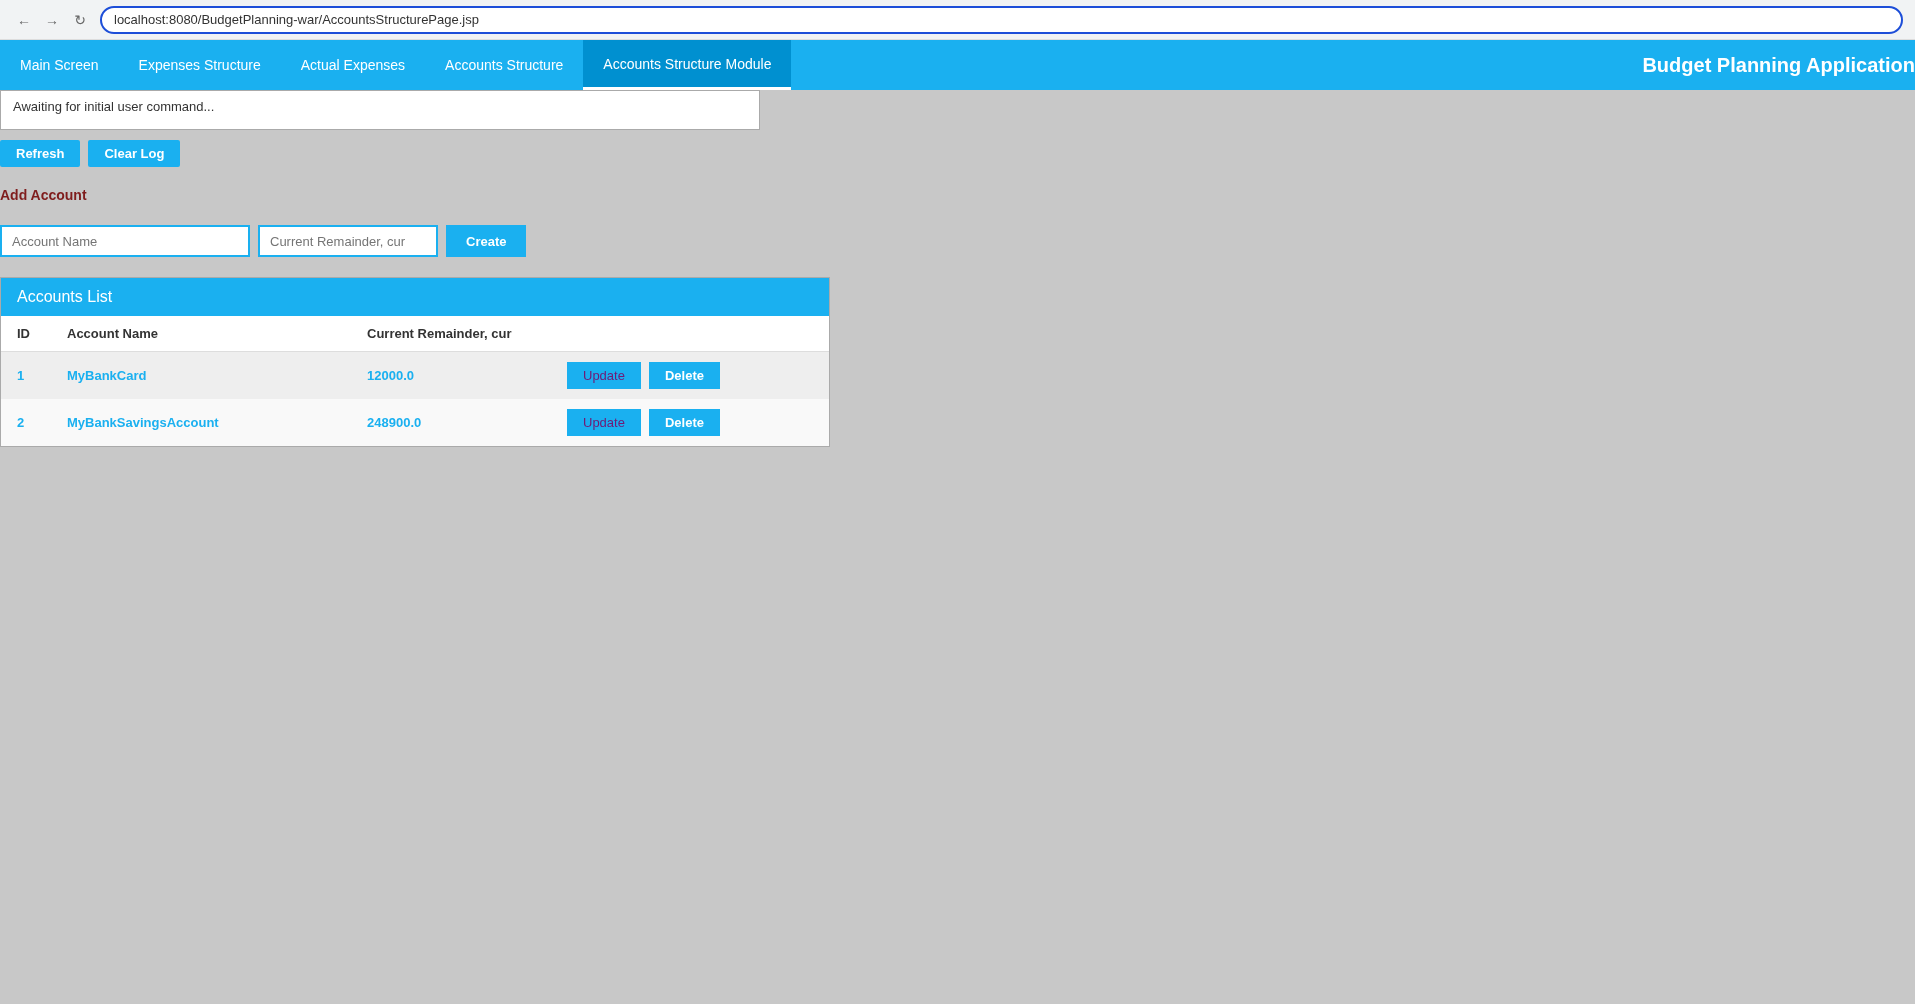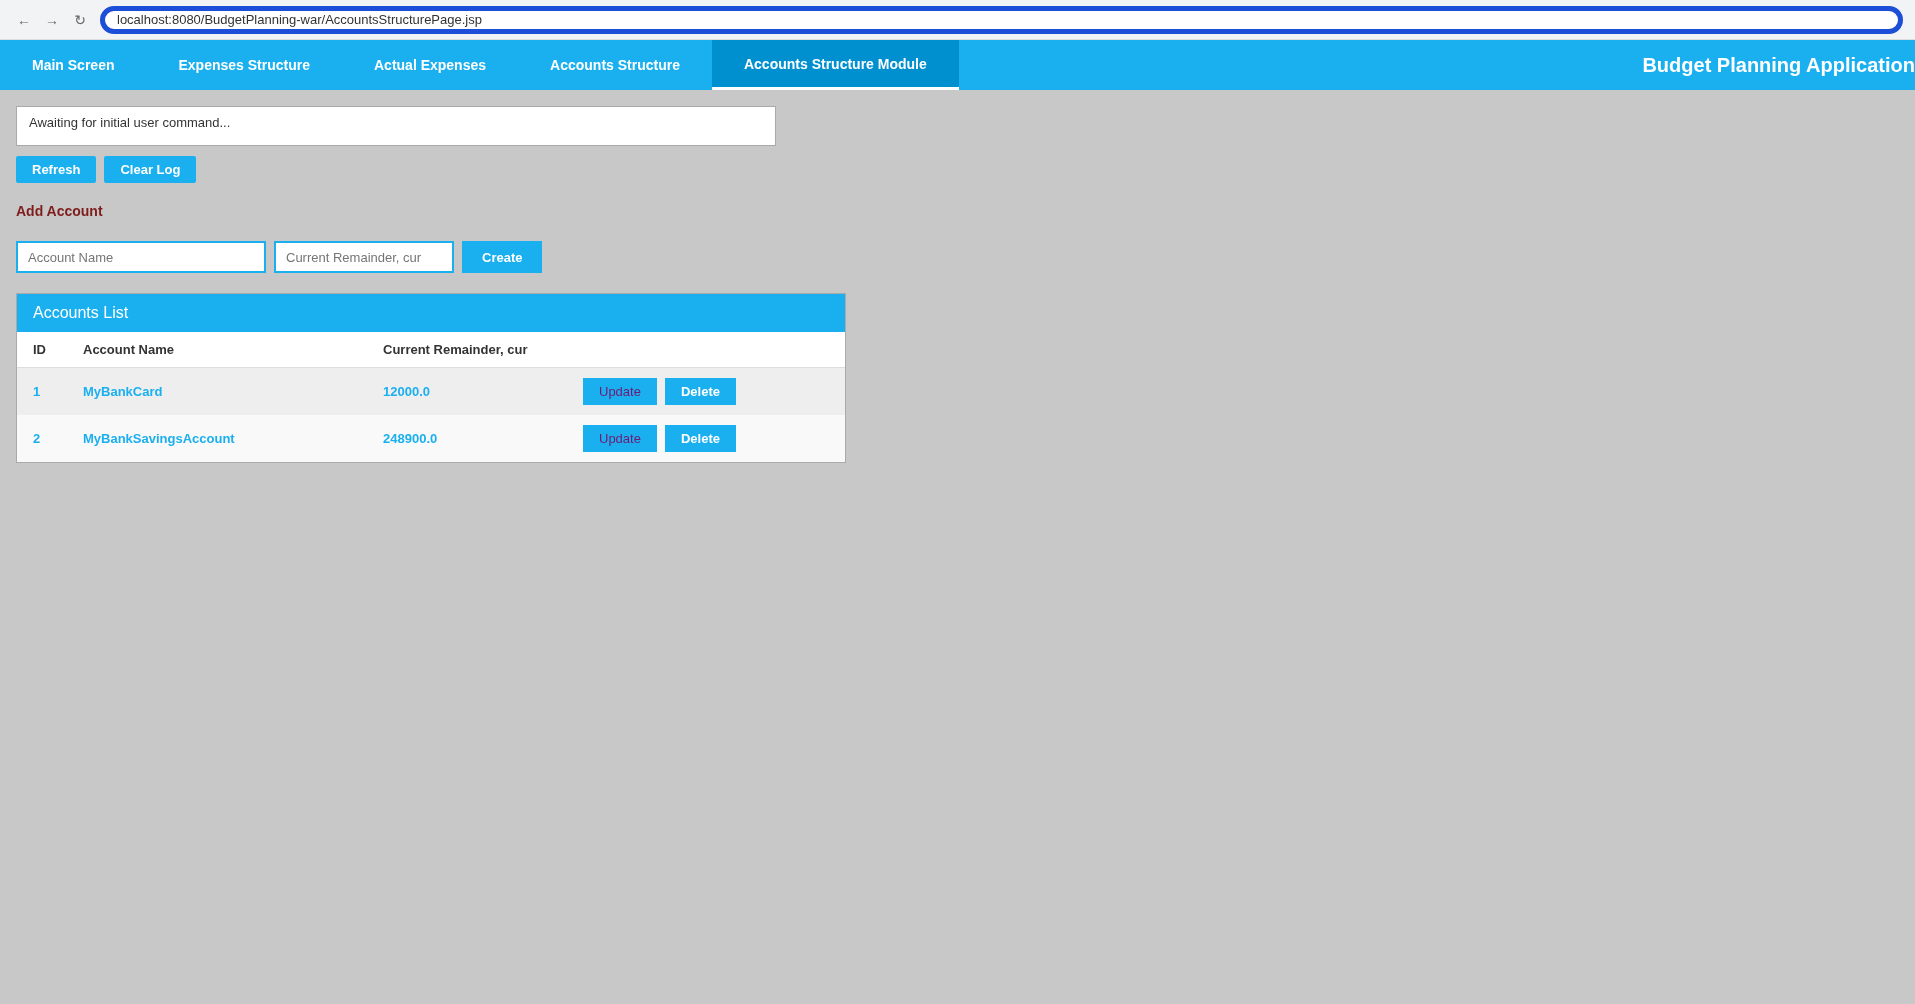--- a/index.html
+++ b/index.html
@@ -40,21 +40,21 @@
       display: flex;
       align-items: center;
       justify-content: center;
       color: #666;
       font-size: 14px;
     }
 
     .address-bar {
       flex: 1;
       height: 28px;
-      border: 5px solid #1d4ed8;
+      border: 2px solid #1d4ed8;
       border-radius: 14px;
       padding: 0 12px;
       font-size: 13px;
       background: white;
       color: #333;
     }
 
     
     .app-header {
       background: #1ab0f0;
@@ -63,47 +63,46 @@
       height: 50px;
     }
 
     .nav-tabs {
       display: flex;
       align-items: stretch;
       height: 100%;
     }
 
     .nav-tab {
-      padding: 0 32px;
+      padding: 0 20px;
       display: flex;
       align-items: center;
       color: white;
       font-size: 14px;
-      font-weight: bold;
+      font-weight: normal;
       cursor: pointer;
       white-space: nowrap;
       text-decoration: none;
     }
 
     .nav-tab.active {
       background: #0090d0;
       border-bottom: 3px solid white;
     }
 
     .app-title {
       margin-left: auto;
       color: white;
       font-size: 20px;
       font-weight: bold;
     }
 
     
     .page-content {
       background: #c8c8c8;
-      padding: 16px;
       min-height: calc(1004px - 90px);
     }
 
     
     .log-area {
       background: white;
       border: 1px solid #aaa;
       padding: 8px 12px;
       width: 760px;
       min-height: 40px;

